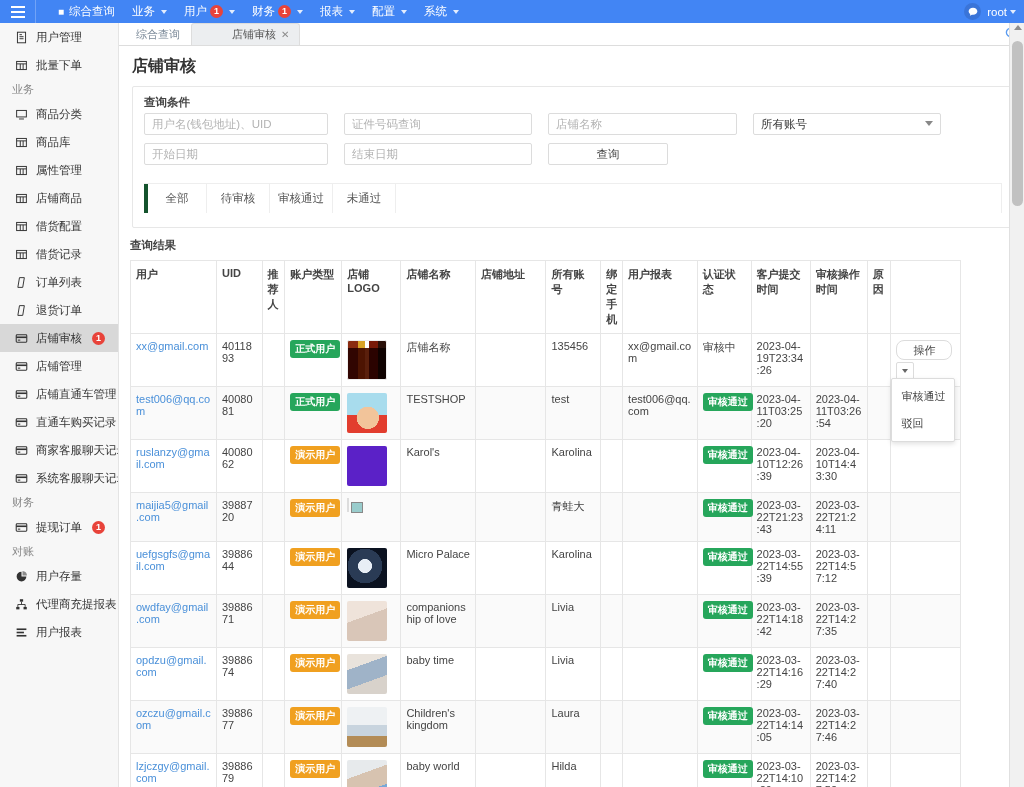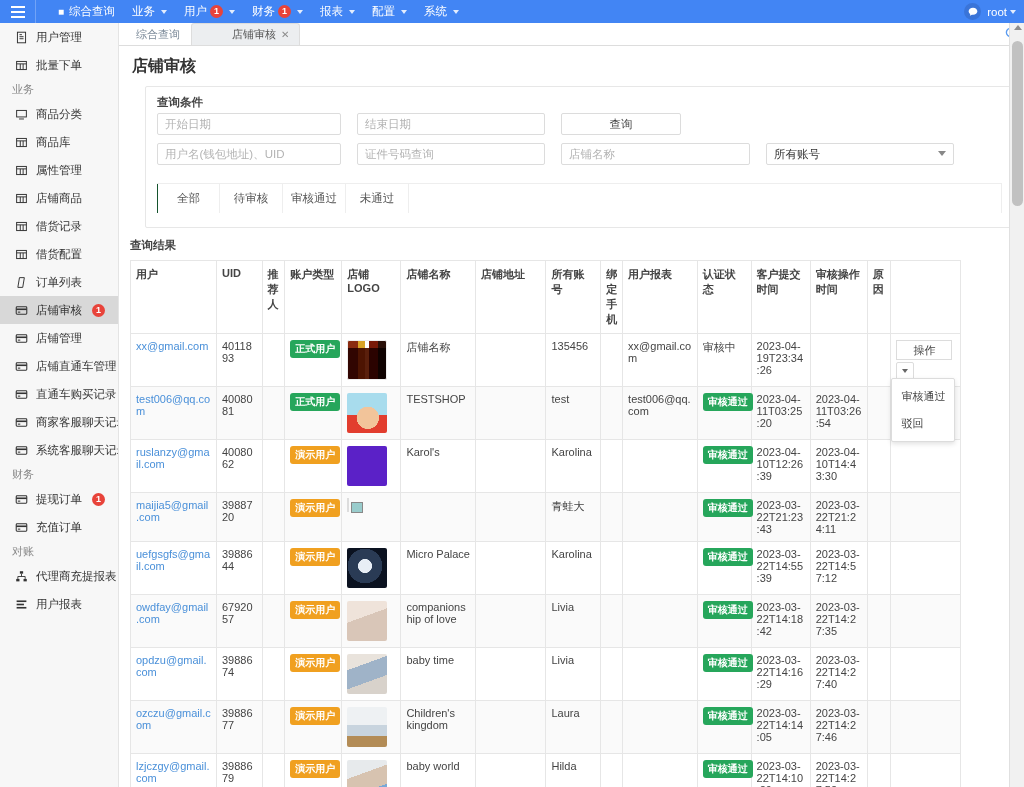--- a/index.html
+++ b/index.html
@@ -99,21 +99,21 @@
   #refresh-icon { position: absolute; right: 8px; top: 4px; cursor: pointer; }
   #refresh-icon svg { width: 11px; height: 11px; }
 
   #page-title {
     font-size: 16px; font-weight: bold; color: #333;
     padding: 10px 0 9px 13px;
   }
 
   .panel {
     border: 1px solid #e7e7e7; background: #fff;
-    margin: 0 10px 0 26px; border-radius: 2px;
+    margin: 0 10px 0 13px; border-radius: 2px;
   }
   .panel-label {
     font-size: 11.5px; font-weight: bold; color: #444;
     padding: 8px 0 3px 11px;
   }
   .filter-rows { padding: 0 11px 8px 11px; }
   .frow { display: flex; gap: 16px; margin-bottom: 8px; }
   .fld {
     height: 22px; border: 1px solid #dcdcdc; border-radius: 2px;
     font-size: 11.5px; padding: 0 7px; color: #333; background: #fff;
@@ -141,21 +141,21 @@
     font-family: inherit;
   }
 
   .seg-tabs {
     display: flex; border-top: 1px solid #eee; margin: 2px 11px 0 11px;
   }
   .seg {
     padding: 7px 0; width: 63px; text-align: center; font-size: 11.5px;
     color: #555; cursor: pointer; border-right: 1px solid #eee;
   }
-  .seg:first-child { border-left: 1px solid #14532d; }
+  .seg:first-child { border-left: 4px solid #14532d; }
   .seg-rest { flex: 1; border-right: 1px solid #eee; }
 
   #result-label { font-size: 11.5px; font-weight: bold; color: #444; padding: 10px 0 7px 11px; }
 
   
   .tbl-wrap { margin: 0 11px 10px 11px; position: relative; }
   table.grid { border-collapse: collapse; width: 831px; table-layout: fixed; }
   table.grid th {
     border: 1px solid #e6e6e6; background: #fff; font-size: 11px;
     font-weight: bold; color: #444; text-align: left;
@@ -182,21 +182,21 @@
   .logo-broken::after {
     content: ""; position: absolute; left: 3px; top: 3px; width: 10px; height: 9px;
     background: #9cc; border: 1px solid #888;
   }
   .ts { white-space: normal; }
 
   
   .op-cell { position: relative; }
   .btn-op {
     width: 56px; height: 20px; border: 1px solid #dcdcdc; background: #fff;
-    font-size: 11px; color: #444; border-radius: 0; cursor: pointer;
+    font-size: 11px; color: #444; border-radius: 8px; cursor: pointer;
     font-family: inherit; display: block;
   }
   .btn-op-caret {
     width: 18px; height: 18px; border: 1px solid #dcdcdc; background: #fff;
     border-radius: 2px; cursor: pointer; margin-top: 2px;
     display: flex; align-items: center; justify-content: center;
   }
   .btn-op-caret i {
     width: 0; height: 0; border-left: 3px solid transparent;
     border-right: 3px solid transparent; border-top: 4px solid #666;
@@ -335,38 +335,46 @@
       </span>
       <span>店铺商品</span>
     </div>
     <div class="side-item">
       <span class="s-ico">
         <svg viewBox="0 0 16 16" fill="none" stroke="#333" stroke-width="1.2">
           <rect x="2" y="3" width="12" height="10"></rect>
           <path d="M2 6h12M6.5 6v7M10 6v7"></path>
         </svg>
       </span>
-      <span>借货记录</span>
+      <span>借货配置</span>
     </div>
     <div class="side-item">
       <span class="s-ico">
         <svg viewBox="0 0 16 16" fill="none" stroke="#333" stroke-width="1.2">
           <rect x="2" y="3" width="12" height="10"></rect>
           <path d="M2 6h12M6.5 6v7M10 6v7"></path>
         </svg>
       </span>
-      <span>借货配置</span>
+      <span>借货记录</span>
     </div>
     <div class="side-item">
       <span class="s-ico">
         <svg viewBox="0 0 16 16" fill="none" stroke="#333" stroke-width="1.2">
           <path d="M5.5 2h6l-2 12h-6z"></path>
         </svg>
       </span>
       <span>订单列表</span>
+    </div>
+    <div class="side-item">
+      <span class="s-ico">
+        <svg viewBox="0 0 16 16" fill="none" stroke="#333" stroke-width="1.2">
+          <path d="M5.5 2h6l-2 12h-6z"></path>
+        </svg>
+      </span>
+      <span>退货订单</span>
     </div>
     <div class="side-item active">
       <span class="s-ico">
         <svg viewBox="0 0 16 16" fill="none" stroke="#333" stroke-width="1.3">
           <rect x="1.5" y="3.5" width="13" height="9" rx="1"></rect>
           <path d="M1.5 6.5h13" stroke-width="2"></path>
           <path d="M3.5 10h3"></path>
         </svg>
       </span>
       <span>店铺审核</span>
@@ -427,31 +435,30 @@
       <span class="s-ico">
         <svg viewBox="0 0 16 16" fill="none" stroke="#333" stroke-width="1.3">
           <rect x="1.5" y="3.5" width="13" height="9" rx="1"></rect>
           <path d="M1.5 6.5h13" stroke-width="2"></path>
           <path d="M3.5 10h3"></path>
         </svg>
       </span>
       <span>提现订单</span>
       <span class="side-badge">1</span>
     </div>
-    <div class="side-item">
-      <span class="s-ico">
-        <svg viewBox="0 0 16 16" fill="none" stroke="#333" stroke-width="1.3">
-          <rect x="1.5" y="3.5" width="13" height="9" rx="1"></rect>
-          <path d="M1.5 6.5h13" stroke-width="2"></path>
-          <path d="M3.5 10h3"></path>
-        </svg>
-      </span>
-      <span>充值订单</span>
-    </div>
     <div class="side-group-title">对账</div>
+    <div class="side-item">
+      <span class="s-ico">
+        <svg viewBox="0 0 16 16">
+          <path d="M8 2a6 6 0 1 0 6 6H8z" fill="#333"></path>
+          <path d="M9.2 1.2v5.6h5.6A6 6 0 0 0 9.2 1.2z" fill="#333" opacity=".55"></path>
+        </svg>
+      </span>
+      <span>用户存量</span>
+    </div>
     <div class="side-item">
       <span class="s-ico">
         <svg viewBox="0 0 16 16" fill="#333">
           <rect x="6" y="1.5" width="4" height="3"></rect>
           <rect x="1.5" y="11" width="4" height="3"></rect>
           <rect x="10.5" y="11" width="4" height="3"></rect>
           <path stroke="#333" stroke-width="1.1" fill="none" d="M8 4.5v3.5M3.5 11V8h9v3"></path>
         </svg>
       </span>
       <span>代理商充提报表</span>
@@ -481,33 +488,33 @@
           <path d="M13.6 1.2v3.2h-3.2"></path>
       </svg>
     </div>
   </div>
 
   <div id="page-title">店铺审核</div>
 
   <div class="panel">
     <div class="panel-label">查询条件</div>
     <div class="filter-rows">
-      <div class="frow">
-        <input class="fld w1" placeholder="开始日期" style="">
-        <input class="fld w2" placeholder="结束日期" style="">
-        <button class="btn-query">查询</button>
-      </div>
       <div class="frow">
         <input class="fld w1" placeholder="用户名(钱包地址)、UID" style="">
         <input class="fld w2" placeholder="证件号码查询" style="">
         <input class="fld w3" placeholder="店铺名称" style="">
         <div class="sel-wrap">
           <select class="sel" id="account-select"><option>所有账号</option></select>
           <span class="sel-caret"></span>
         </div>
+      </div>
+      <div class="frow">
+        <input class="fld w1" placeholder="开始日期" style="">
+        <input class="fld w2" placeholder="结束日期" style="">
+        <button class="btn-query">查询</button>
       </div>
     </div>
     <div class="seg-tabs" id="status-tabs">
         <div class="seg">全部</div>
         <div class="seg">待审核</div>
         <div class="seg">审核通过</div>
         <div class="seg">未通过</div>
         <div class="seg-rest"></div>
       </div>
     <div style="height:14px"></div>
@@ -651,21 +658,21 @@
             <td><span></span></td>
             <td><span></span></td>
             <td><span class="badge green">审核通过</span></td>
             <td><span class="ts">2023-03-22T14:55:39</span></td>
             <td><span class="ts">2023-03-22T14:57:12</span></td>
             <td><span></span></td>
             <td class="op-cell"></td>
           </tr>
           <tr>
             <td><a class="user-link">owdfay@gmail.com</a></td>
-            <td><span>6792057</span></td>
+            <td><span>3988671</span></td>
             <td><span></span></td>
             <td><span class="badge orange">演示用户</span></td>
             <td>
               <span class="logo-box" style="background:linear-gradient(160deg,#efe3da 0 40%,#d9c6b8 40% 100%);"></span>
             </td>
             <td><span>companionship of love</span></td>
             <td><span></span></td>
             <td><span>Livia</span></td>
             <td><span></span></td>
             <td><span></span></td>

